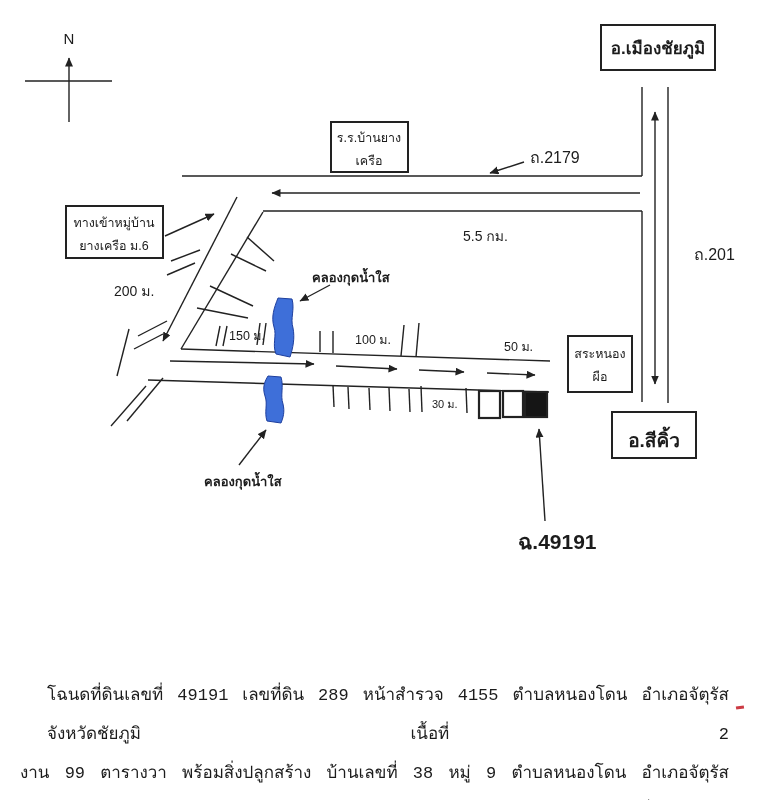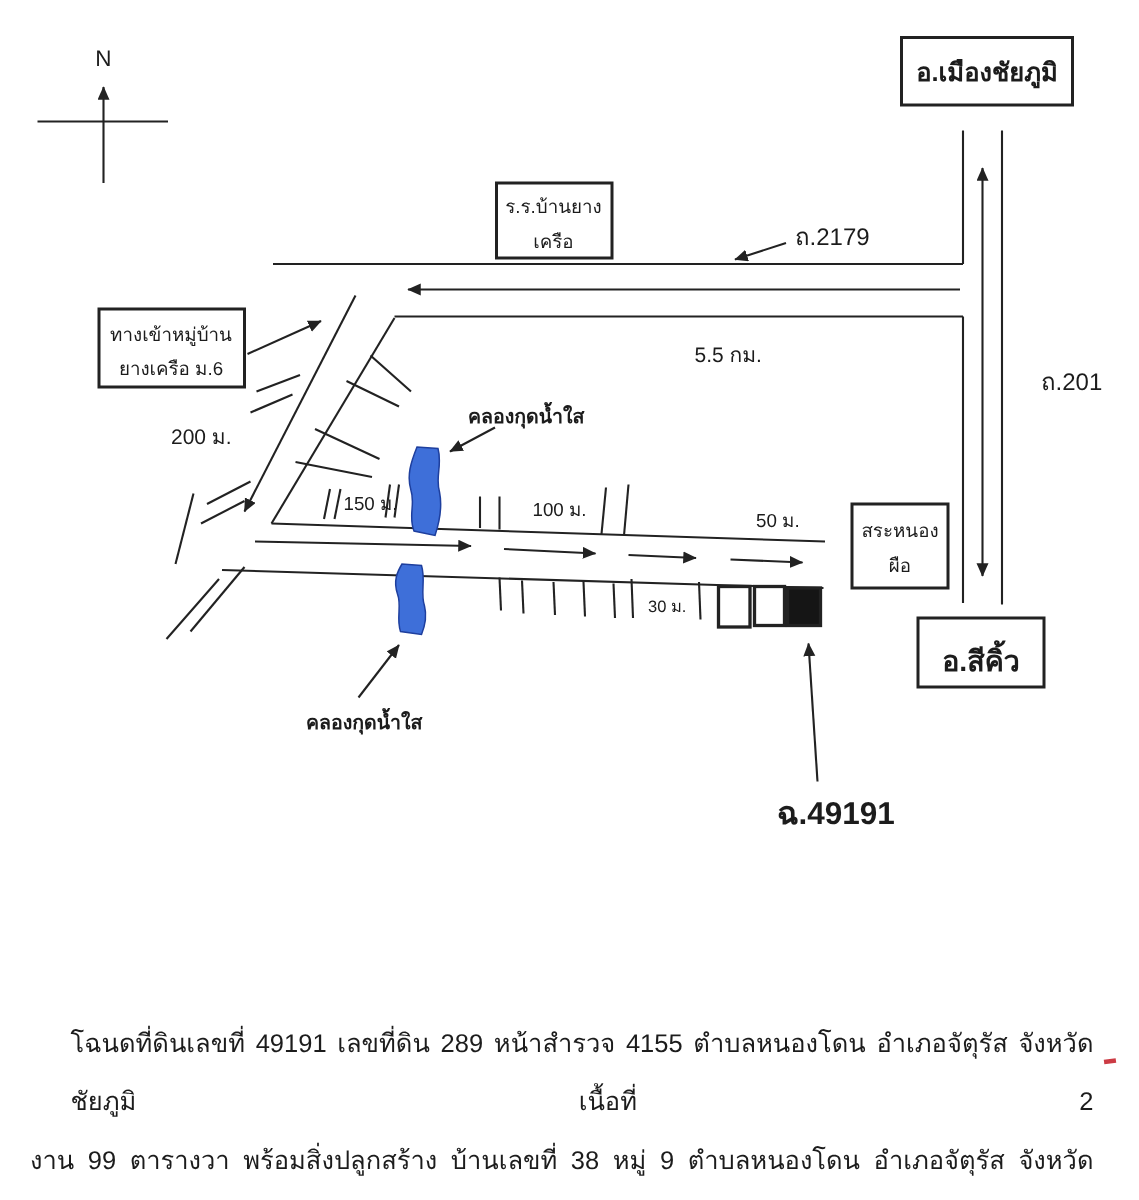--- a/index.html
+++ b/index.html
@@ -25,21 +25,21 @@
   .lbl-deed{font-size:21px;font-weight:600;}
   .lbl-sikhio{font-size:19px;font-weight:600;}
   .lbl-n{font-size:15px;}
   .canal{fill:var(--canal-fill);stroke:var(--canal-stroke);stroke-width:1;}
   .sq{fill:#ffffff;stroke:var(--line);stroke-width:2.2;}
   .sq-filled{fill:#151515;stroke:var(--line);stroke-width:2.2;}
   .desc{
     position:absolute;left:20px;right:30px;top:676px;
     font-size:17px;line-height:39px;color:var(--text);
   }
-  .desc .jline{text-align:justify;text-align-last:justify;}
+  .desc .jline{text-align:justify;text-align-last:justify;font-family:Liberation Mono, monospace;}
   .desc .indent{padding-left:27px;}
   .red-tick{
     position:absolute;left:736px;top:706px;width:8px;height:3px;
     background:var(--red-mark);transform:rotate(-8deg);
   }
 </style>
 </head>
 <body>
 
 <svg id="map-svg" width="759" height="660" viewBox="0 0 759 660">

